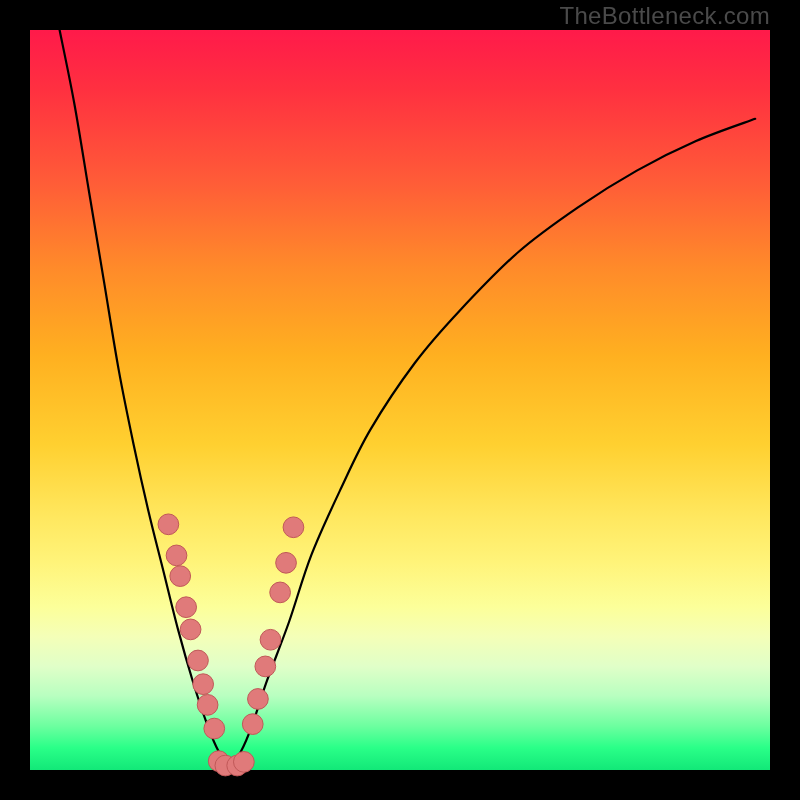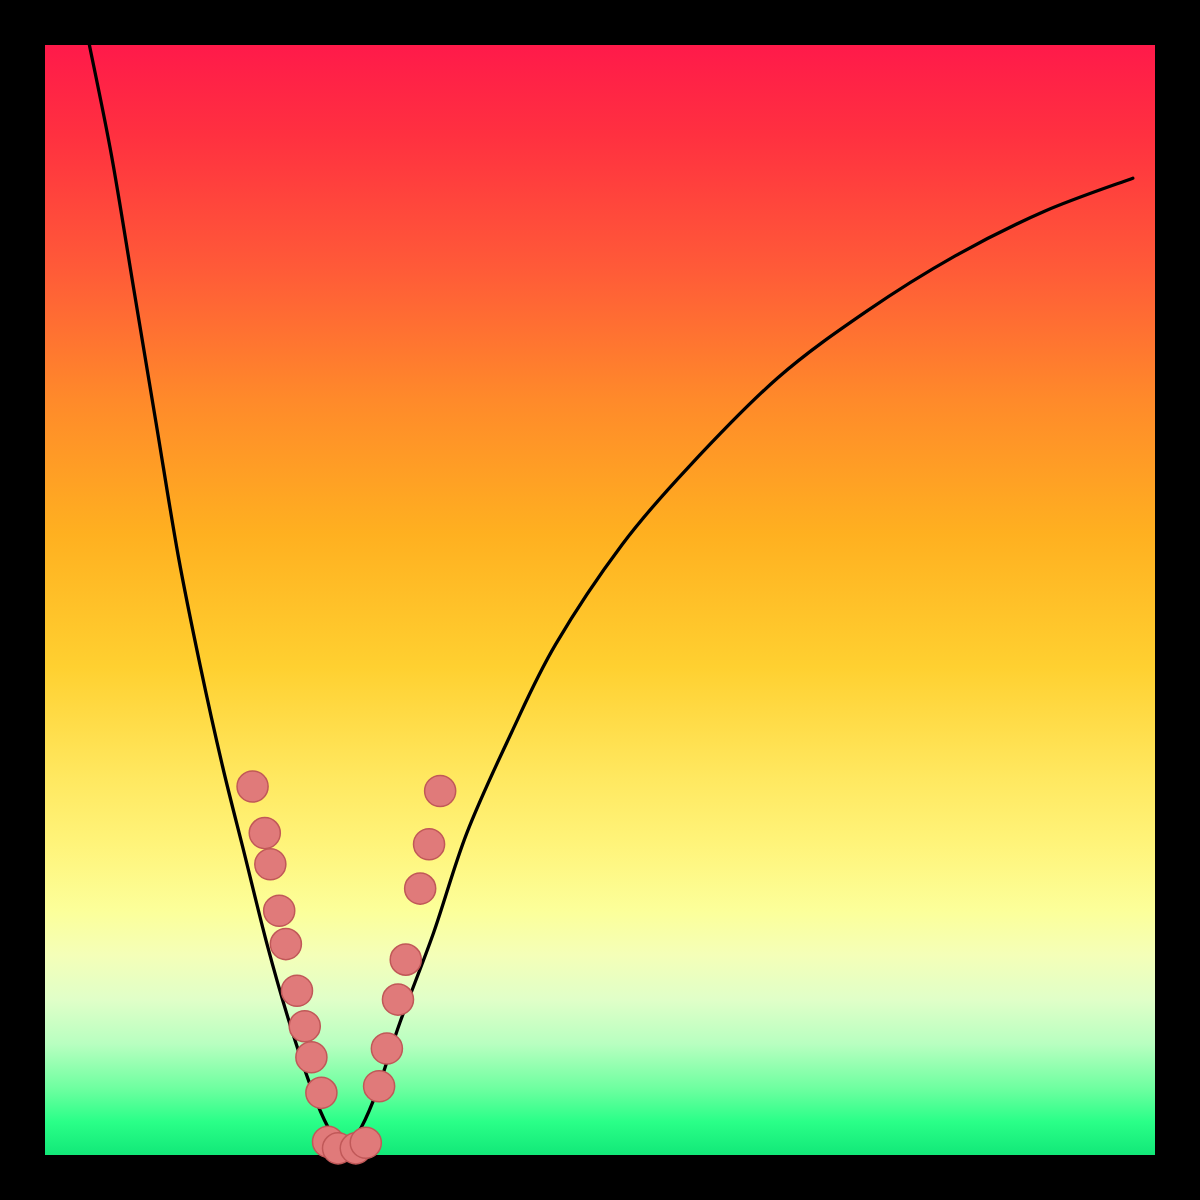--- a/index.html
+++ b/index.html
@@ -54,20 +54,21 @@
     fill: #e07a7a;
     stroke: #c05858;
     stroke-width: 1;
   }
 </style>
 </head>
 <body>
 
 <div class="frame">
   <div class="plot-area" id="plot-area" style="left: 30px; top: 30px; width: 740px; height: 740px;"></div>
+  <div class="watermark" id="watermark" style="right: 30px; top: 2px;">TheBottleneck.com</div>
   <svg class="curve" id="curve-svg" width="800" height="800">
       <path d="M 59.6 30 C 62.06666666666667 42.333333333333336 69.46666666666667 76.86666666666666 74.4 104 C 79.33333333333334 131.13333333333333 84.26666666666667 163.20000000000002 89.2 192.8 C 94.13333333333334 222.4 99.06666666666666 252.00000000000003 104 281.6 C 108.93333333333334 311.20000000000005 113.86666666666666 343.2666666666667 118.8 370.40000000000003 C 123.73333333333333 397.53333333333336 128.66666666666669 420.9666666666667 133.60000000000002 444.40000000000003 C 138.53333333333336 467.83333333333337 143.46666666666667 490.03333333333336 148.4 511 C 153.33333333333334 531.9666666666667 158.26666666666665 550.4666666666666 163.2 570.1999999999999 C 168.13333333333333 589.9333333333333 173.06666666666666 610.9000000000001 178 629.4000000000001 C 182.93333333333334 647.9000000000001 187.86666666666667 665.1666666666667 192.8 681.2 C 197.73333333333335 697.2333333333333 203.28333333333333 713.8833333333332 207.6 725.5999999999999 C 211.91666666666666 737.3166666666666 215 744.7166666666667 218.70000000000002 751.5 C 222.40000000000003 758.2833333333333 227.95000000000002 763.8333333333333 229.8 766.3 " fill="none" stroke="#000000" stroke-width="2.2" stroke-linecap="round"></path>
       <path d="M 229.8 766.3 C 231.65 763.8333333333333 237.2 758.2833333333333 240.89999999999998 751.5 C 244.59999999999997 744.7166666666667 247.68333333333334 737.3166666666666 252 725.5999999999999 C 256.31666666666666 713.8833333333332 260.6333333333333 698.4666666666667 266.8 681.2 C 272.9666666666667 663.9333333333334 281.6 642.9666666666667 289 622 C 296.4 601.0333333333333 302.56666666666666 577.6 311.2 555.4 C 319.8333333333333 533.1999999999999 330.93333333333334 509.76666666666665 340.8 488.8 C 350.6666666666667 467.83333333333337 358.0666666666667 450.5666666666667 370.40000000000003 429.6 C 382.73333333333335 408.6333333333333 400 382.73333333333335 414.8 363 C 429.6 343.26666666666665 441.9333333333333 329.7 459.2 311.2 C 476.4666666666667 292.7 498.66666666666674 269.26666666666665 518.4000000000001 252 C 538.1333333333334 234.73333333333335 557.8666666666667 221.16666666666666 577.6 207.6 C 597.3333333333334 194.03333333333333 617.0666666666666 181.7 636.8 170.6 C 656.5333333333333 159.5 676.2666666666667 149.63333333333333 696 141 C 715.7333333333333 132.36666666666667 745.3333333333333 122.5 755.1999999999999 118.8 " fill="none" stroke="#000000" stroke-width="2.2" stroke-linecap="round"></path>
       <circle cx="168.38" cy="524.3199999999999" r="10.36" class="dot"></circle>
       <circle cx="176.52" cy="555.4" r="10.36" class="dot"></circle>
       <circle cx="180.22" cy="576.12" r="10.36" class="dot"></circle>
       <circle cx="186.14000000000001" cy="607.2" r="10.36" class="dot"></circle>
       <circle cx="190.58" cy="629.4000000000001" r="10.36" class="dot"></circle>
       <circle cx="197.98" cy="660.48" r="10.36" class="dot"></circle>
       <circle cx="203.16" cy="684.16" r="10.36" class="dot"></circle>

